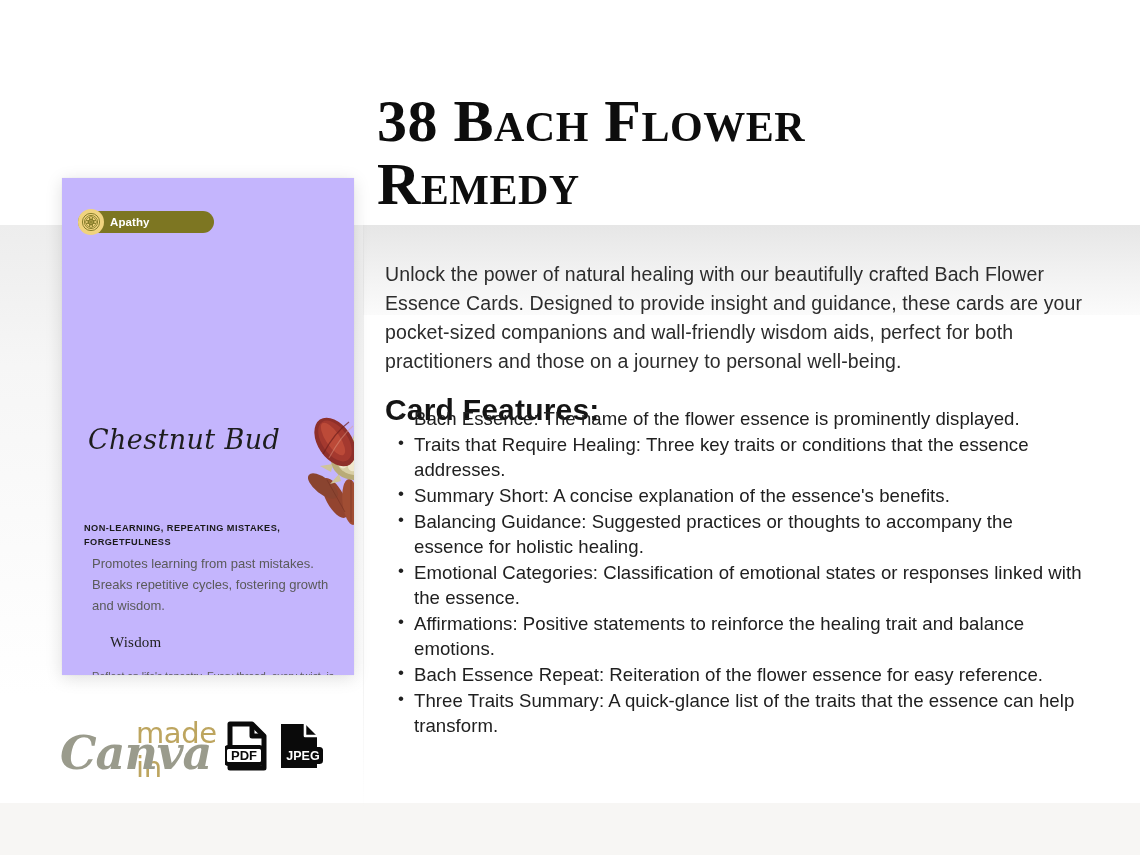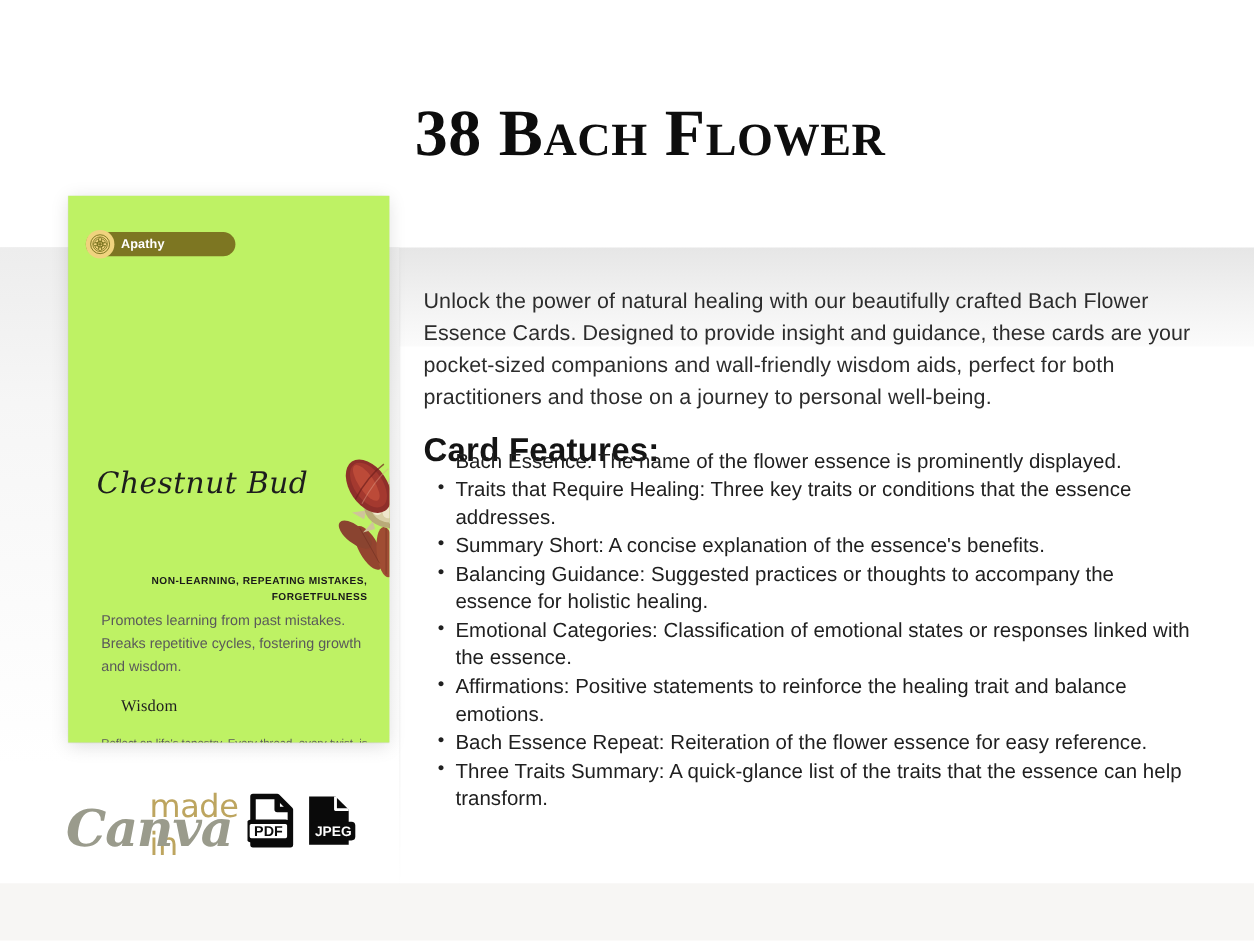--- a/index.html
+++ b/index.html
@@ -58,21 +58,21 @@
     color: #0d0d0d;
     font-variant: small-caps;
     letter-spacing: 0.5px;
   }
 
   
   #essence-card {
     position: absolute;
     left: 62px; top: 178px;
     width: 292px; height: 497px;
-    background: #bef264;
+    background: #c4b5fd;
     box-shadow: 0 3px 16px rgba(0,0,0,0.13), 0 0 1px rgba(0,0,0,0.10);
     z-index: 2;
     overflow: hidden;
   }
 
   .badge-row {
     position: absolute;
     left: 16px; top: 33px;
     display: flex;
     align-items: center;
@@ -121,21 +121,21 @@
     font-size: 27px;
     color: #1d1d1d;
     letter-spacing: 0.4px;
     z-index: 3;
   }
 
   #traits-line {
     position: absolute;
     left: 22px; top: 343px;
     width: 250px;
-    text-align: right;
+    text-align: left;
     font-size: 9.2px;
     font-weight: 700;
     color: #1a1a1a;
     letter-spacing: 0.45px;
     line-height: 1.55;
   }
 
   #summary-text {
     position: absolute;
     left: 30px; top: 375px;
@@ -255,20 +255,21 @@
 </head>
 <body>
 
 <div id="bg-band-mid"></div>
 <div id="left-panel-shade"></div>
 <div id="bg-band-bottom"></div>
 <div id="vertical-divider"></div>
 
 <h1 id="page-title">
   <span>38 Bach Flower</span><br>
+  <span>Remedy</span>
 </h1>
 
 <div id="essence-card">
 
   <div class="badge-row">
     <div class="badge-pill">
       <span class="badge-label">Apathy</span>
     </div>
     <div class="badge-icon-circle">
       <svg width="20" height="20" viewBox="0 0 20 20" aria-hidden="true">

